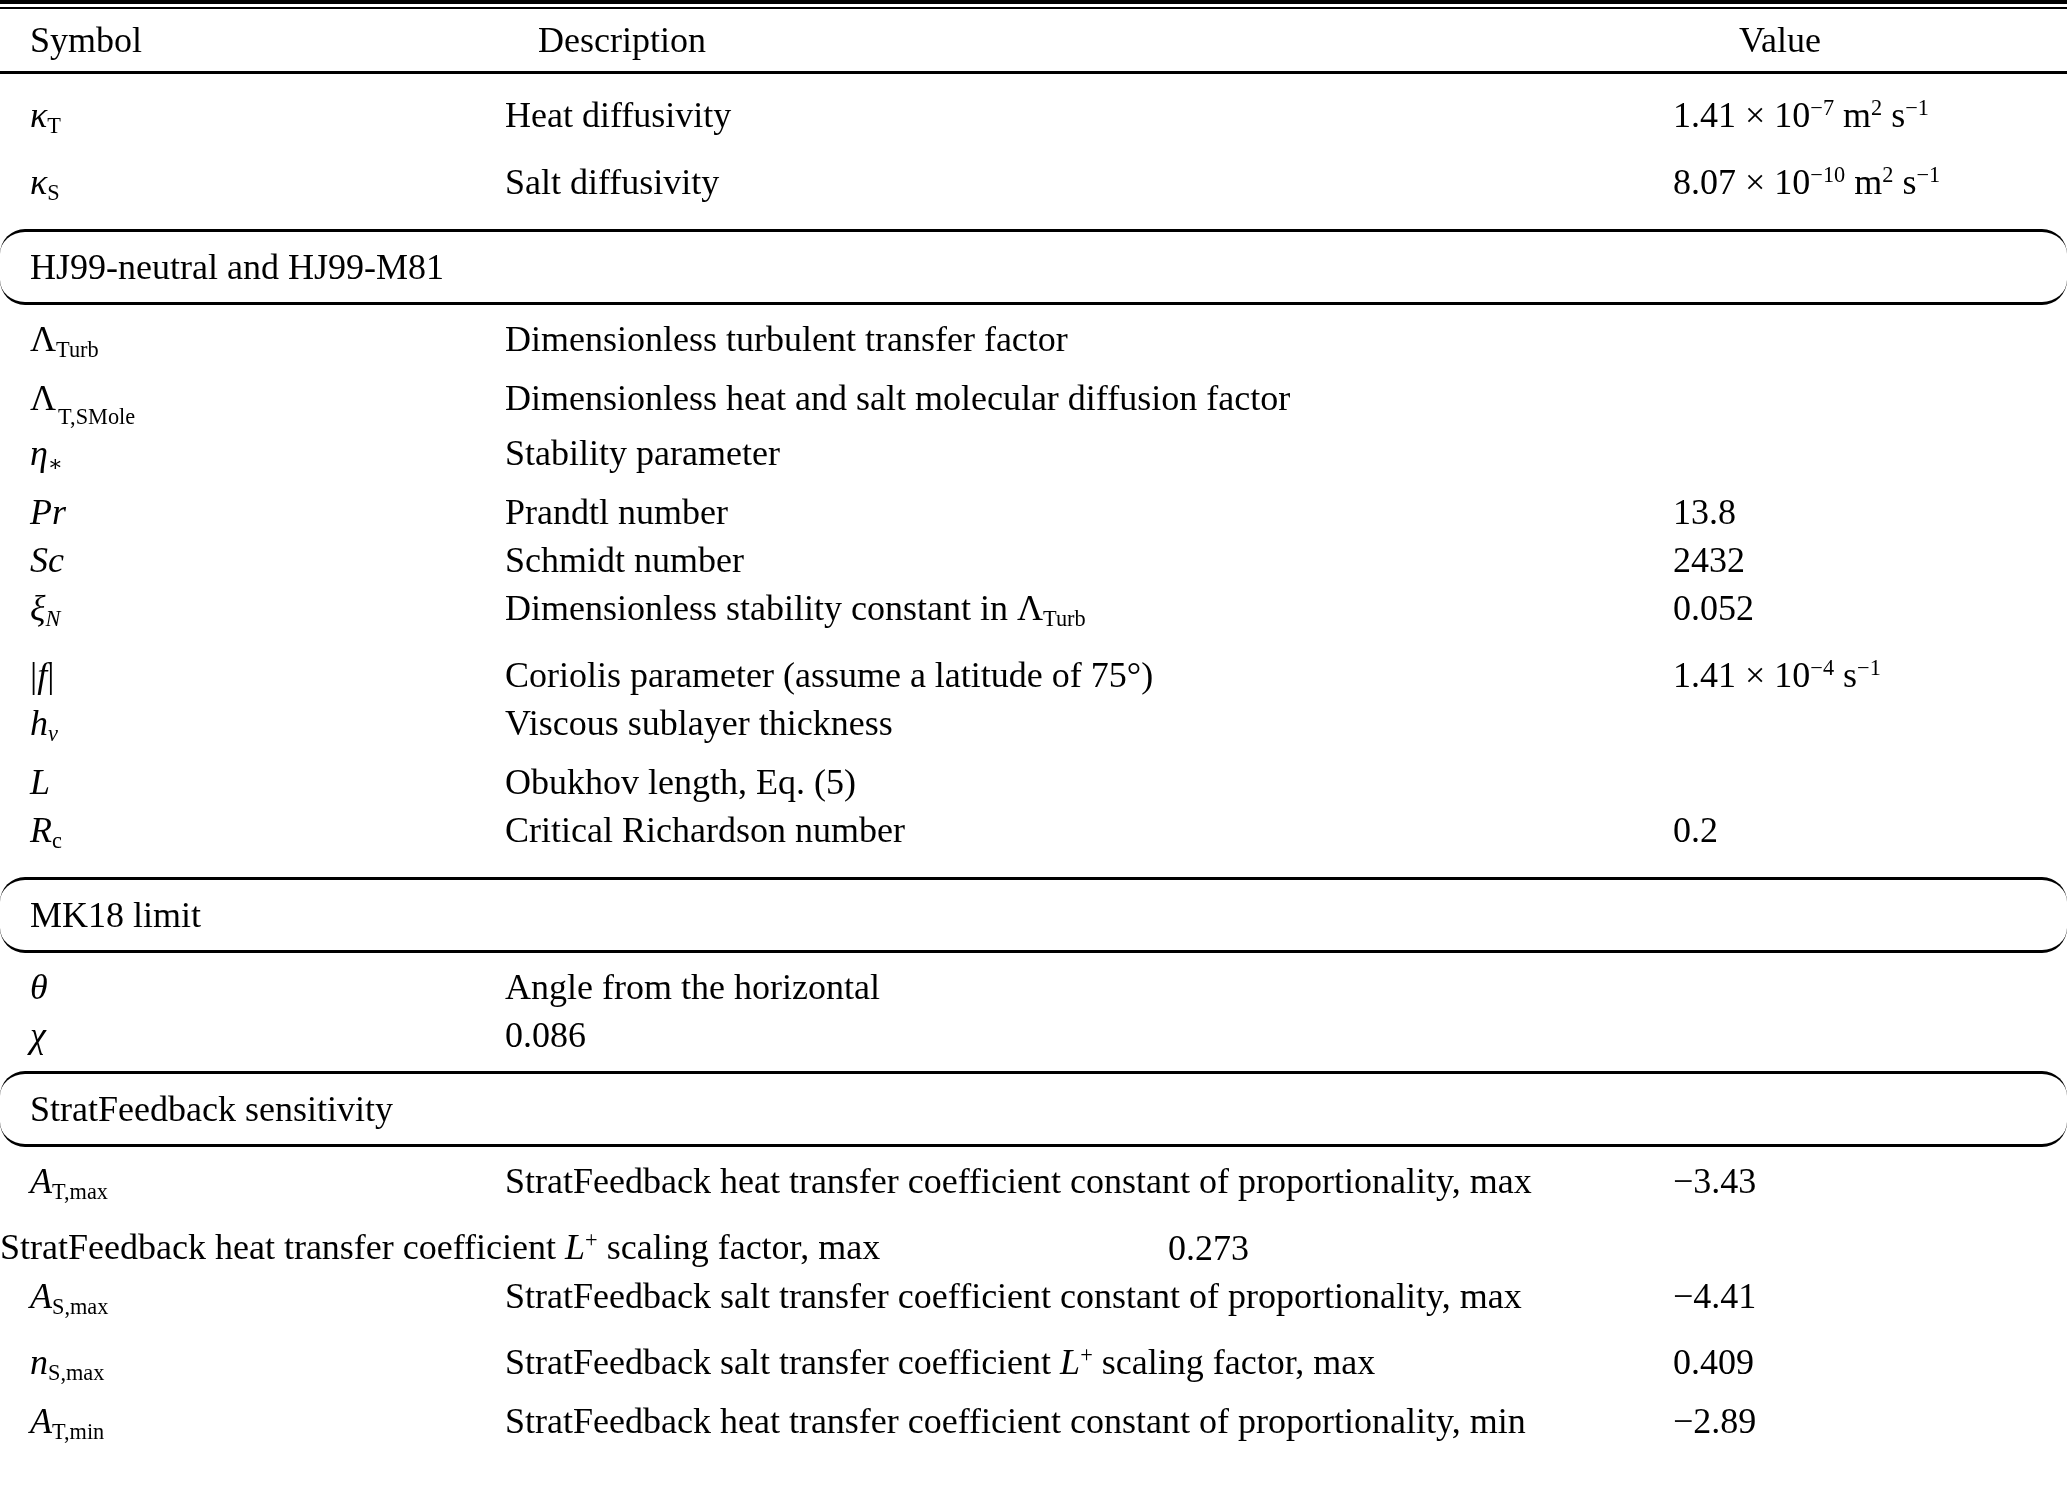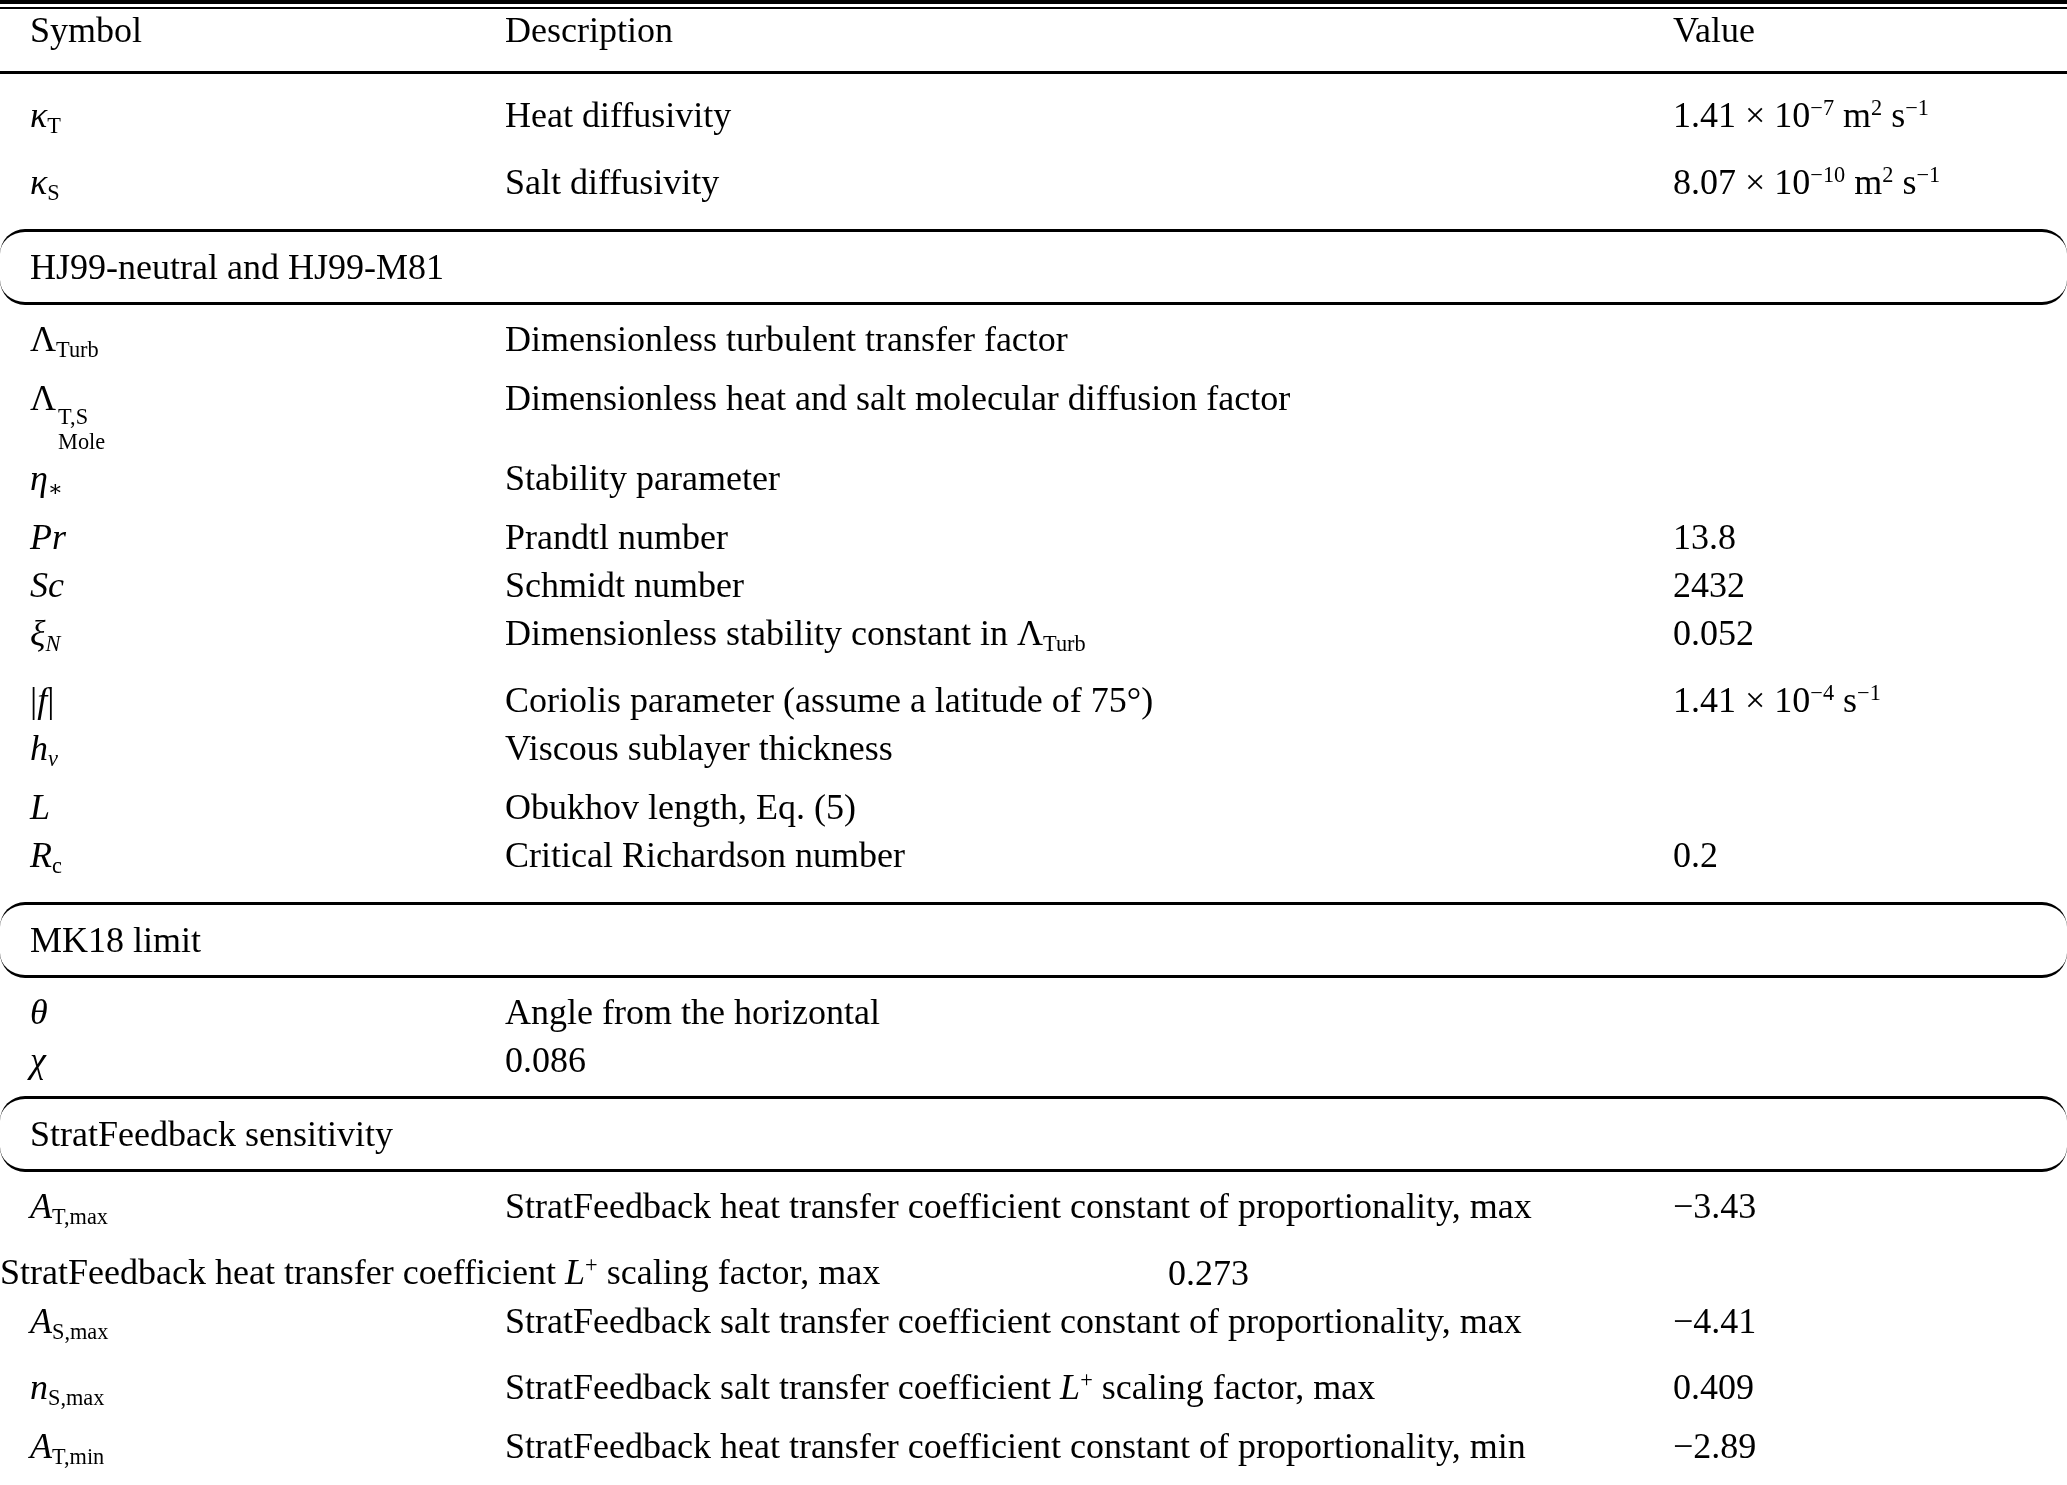--- a/index.html
+++ b/index.html
@@ -5,35 +5,35 @@
   html,body{margin:0;padding:0;background:#ffffff;}
   body{
     width:2067px;height:1485px;
     font-family:"Liberation Serif","DejaVu Serif",serif;
     color:#000;
     -webkit-font-smoothing:antialiased;
   }
   .table{width:2067px;height:1485px;box-sizing:border-box;overflow:hidden;background:#fff;}
   .toprule{border-top:4px solid #000;border-bottom:2px solid #000;height:3px;}
   .rule{border-top:3px solid #000;height:0;}
-  .header-row{display:flex;height:62px;font-size:36px;}
+  .header-row{display:flex;align-items:center;height:62px;font-size:36px;gap:33px;}
   .row{display:flex;align-items:baseline;line-height:48px;font-size:36px;}
   .block{padding:10px 0 12px 0;}
   .cell{box-sizing:border-box;}
   .cell.sym{width:505px;padding-left:30px;flex:0 0 auto;}
   .cell.desc{width:1168px;flex:0 0 auto;}
   .cell.val{flex:1 1 auto;}
   .section{height:70px;border-top:3px solid #000;border-bottom:3px solid #000;
            display:flex;align-items:center;padding-left:30px;font-size:36px;border-radius:25px;}
   
   .s-i{font-style:italic;}
   .s-sub{font-size:0.62em;vertical-align:-0.28em;}
   .s-subi{font-size:0.62em;vertical-align:-0.28em;font-style:italic;}
   .s-sup{font-size:0.62em;vertical-align:0.55em;}
-  .stack{display:inline-flex;flex-direction:column;font-size:0.62em;line-height:1.12;
+  .stack{display:inline-flex;flex-direction:row;font-size:0.62em;line-height:1.12;
          vertical-align:-0.62em;text-align:left;margin-left:2px;}
 </style>
 </head>
 <body>
 
 <div class="table">
   <div class="toprule"></div>
   <div class="header-row">
     <div class="cell sym">Symbol</div>
     <div class="cell desc">Description</div>

